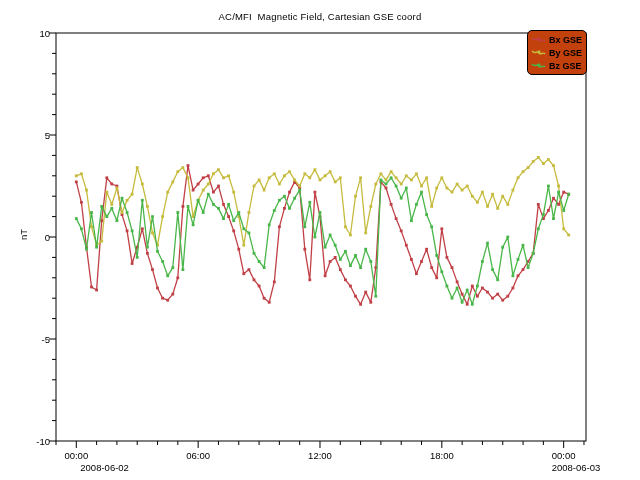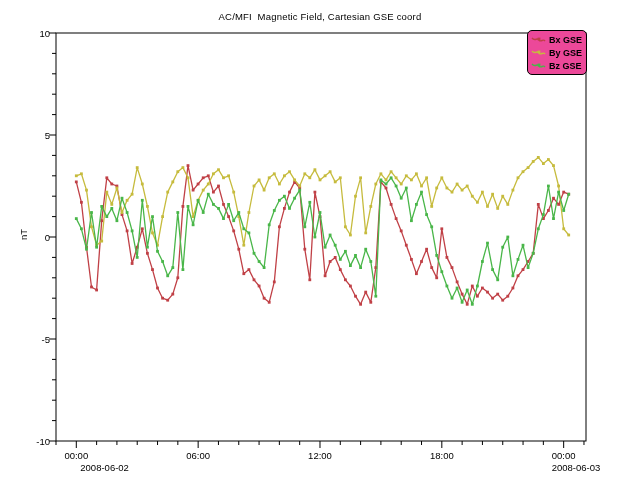--- a/index.html
+++ b/index.html
@@ -5,21 +5,21 @@
   html,body{margin:0;padding:0;background:#fff;}
   .canvas{position:relative;width:640px;height:480px;background:#ffffff;overflow:hidden;
           font-family:"Liberation Sans",sans-serif;color:#000;}
   .title{position:absolute;left:0;top:11px;width:640px;text-align:center;
          font-size:9.5px;white-space:pre;letter-spacing:0.2px;}
   .ylabel{position:absolute;left:8px;top:229px;width:30px;text-align:center;
           font-size:9.5px;transform:rotate(-90deg);transform-origin:center;}
   svg#plot-svg{position:absolute;left:0;top:0;}
   svg text{font-family:"Liberation Sans",sans-serif;font-size:9.5px;fill:#000;}
   .legend{position:absolute;left:527px;top:30px;border:1px solid #000;border-radius:5px;
-          background:#ec4899;padding:2px 4px 2px 3px;display:flex;flex-direction:column;gap:0px;}
+          background:#c2410c;padding:2px 4px 2px 3px;display:flex;flex-direction:column;gap:0px;}
   .lrow{display:flex;align-items:center;height:13px;}
   .lrow svg{margin-right:3px;}
   .llabel{font-size:9px;font-weight:bold;white-space:pre;}
 </style>
 </head>
 <body>
 
 <div class="canvas">
   <div class="title">AC/MFI  Magnetic Field, Cartesian GSE coord</div>
   <div class="ylabel">nT</div>

